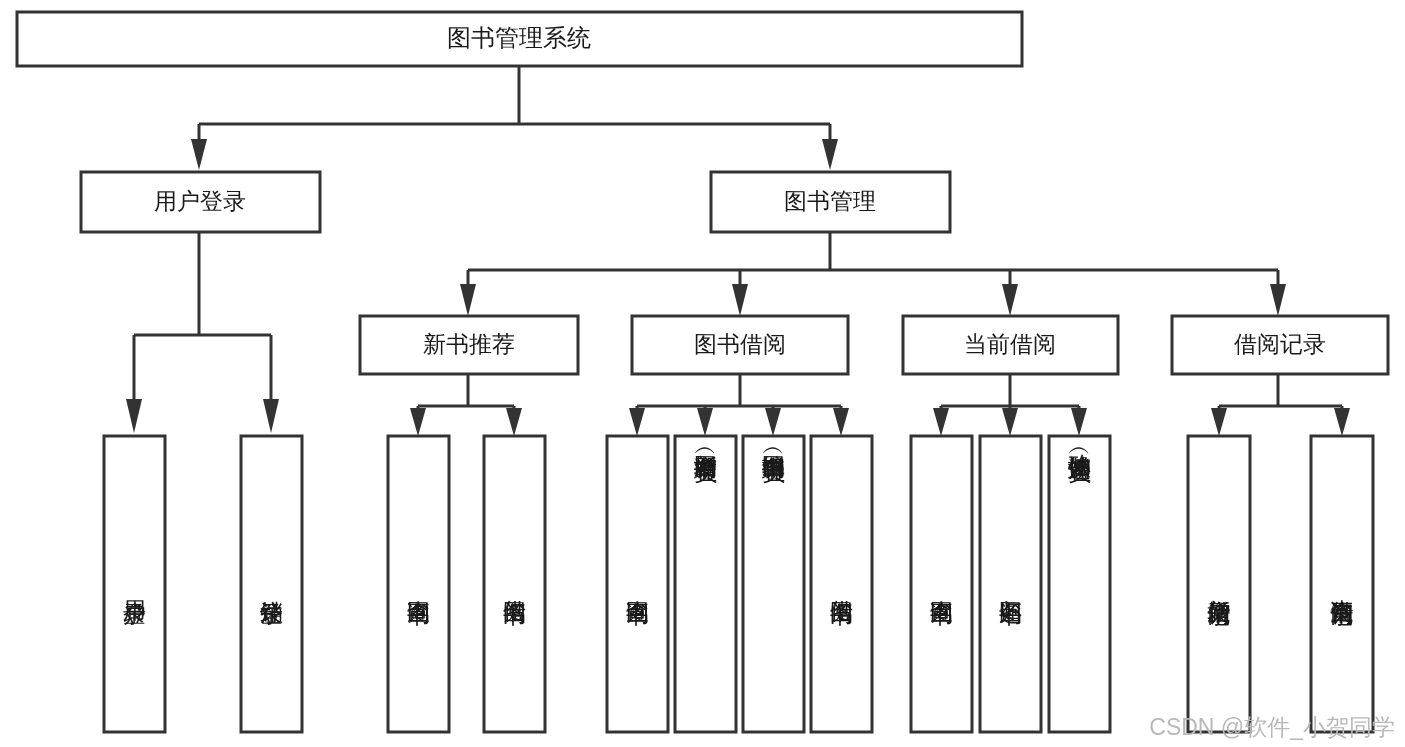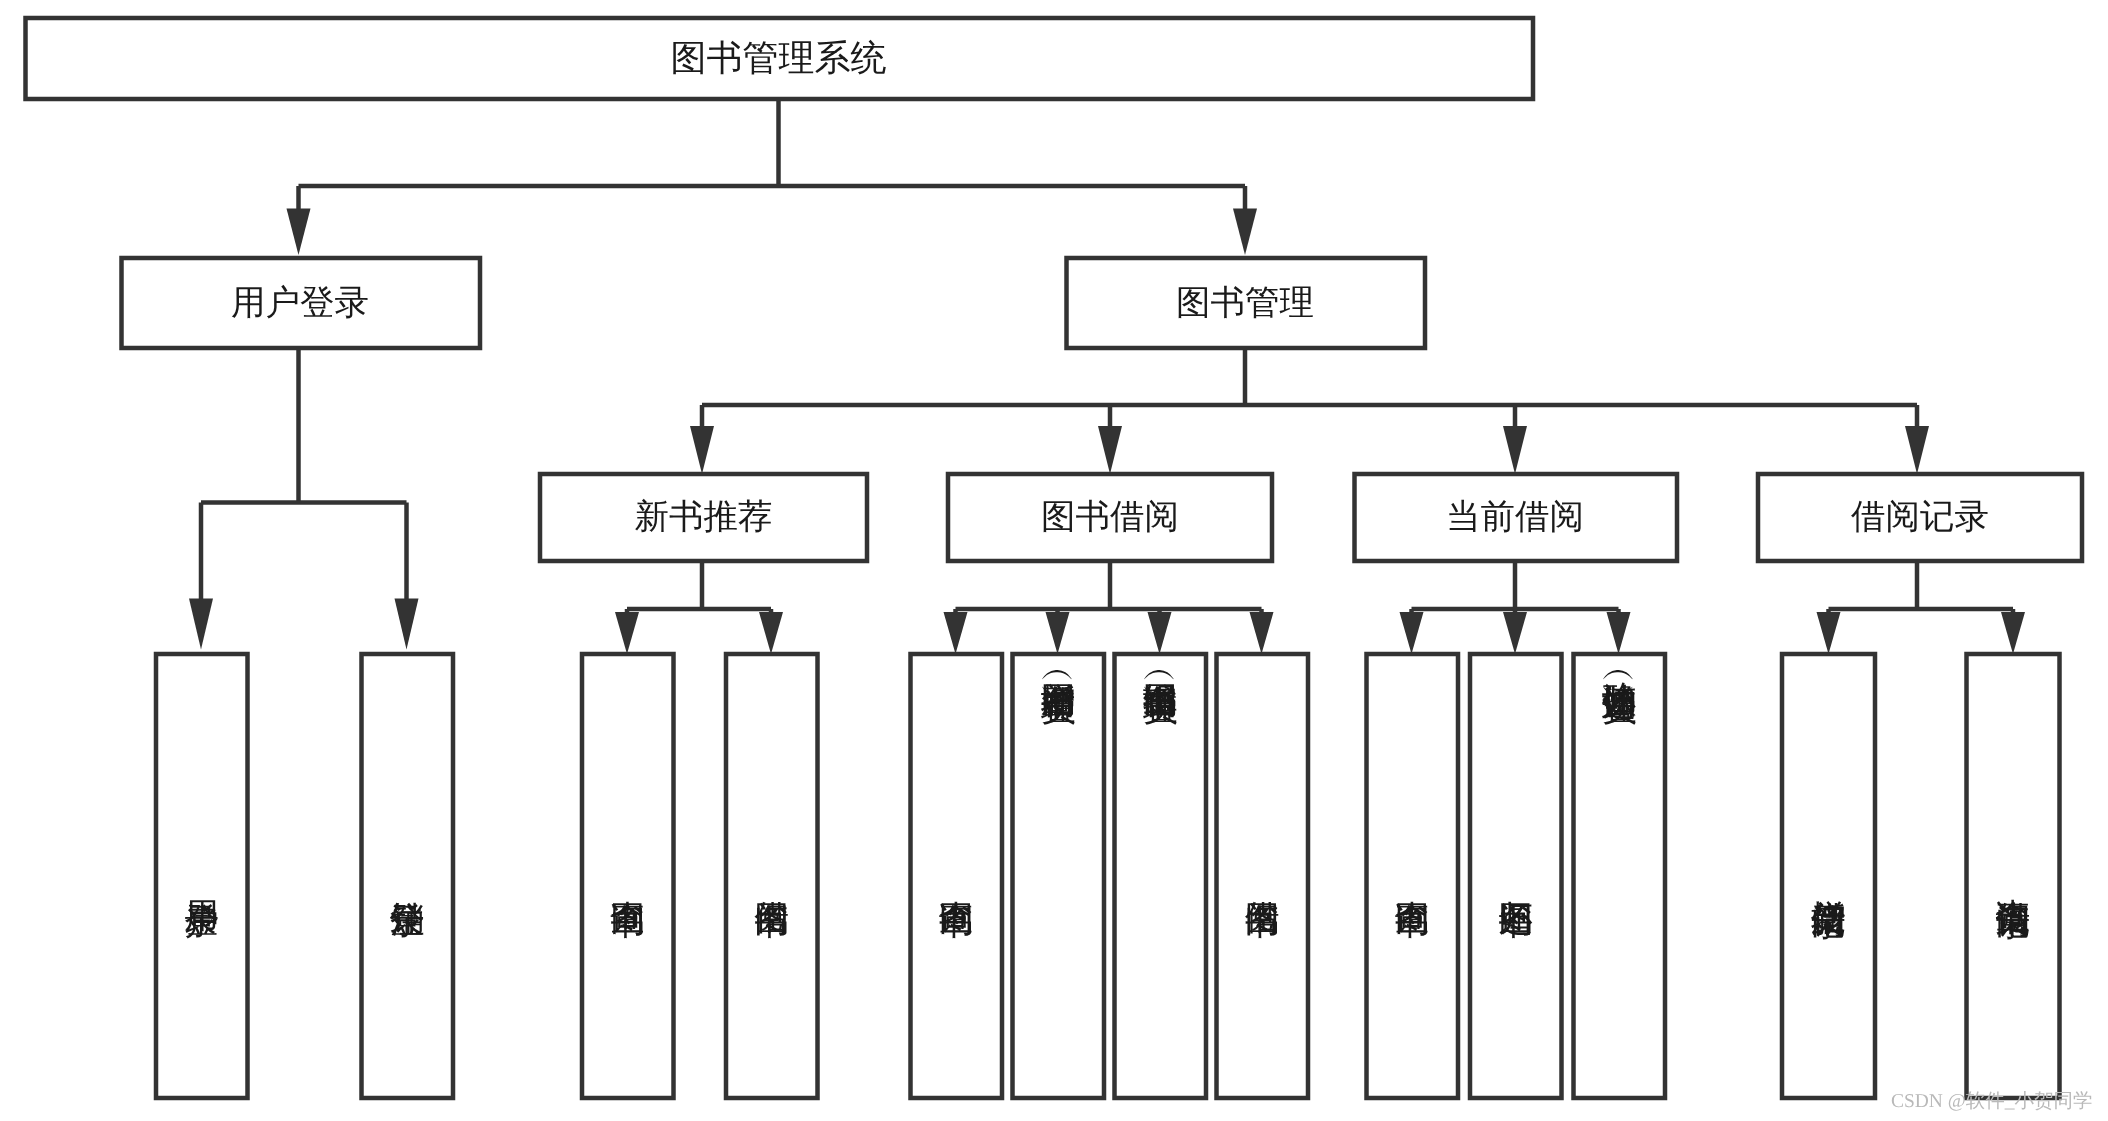--- a/index.html
+++ b/index.html
@@ -69,22 +69,22 @@
     line-height: 1.18;
     color: #1a1a1a;
     letter-spacing: 1px;
     white-space: nowrap;
     text-align: center;
   }
   .watermark {
     position: absolute;
     right: 10px;
     bottom: 4px;
-    font-family: Liberation Serif, serif;
-    font-size: 13px;
+    font-family: Liberation Sans, sans-serif;
+    font-size: 23px;
     color: #b9b9b9;
     white-space: nowrap;
     pointer-events: none;
   }
 </style>
 </head>
 <body>
 
 <div id="stage">
 

